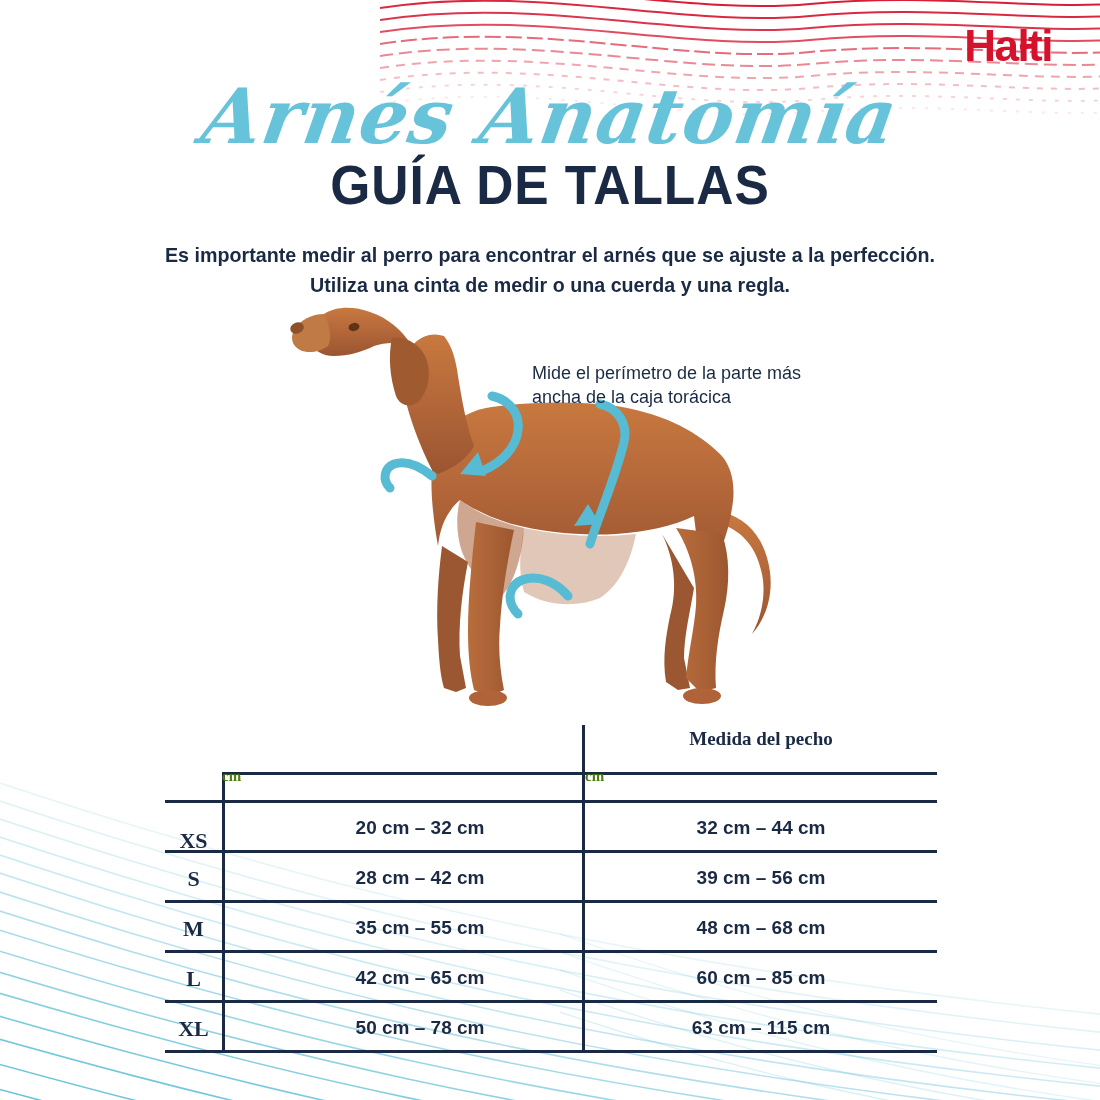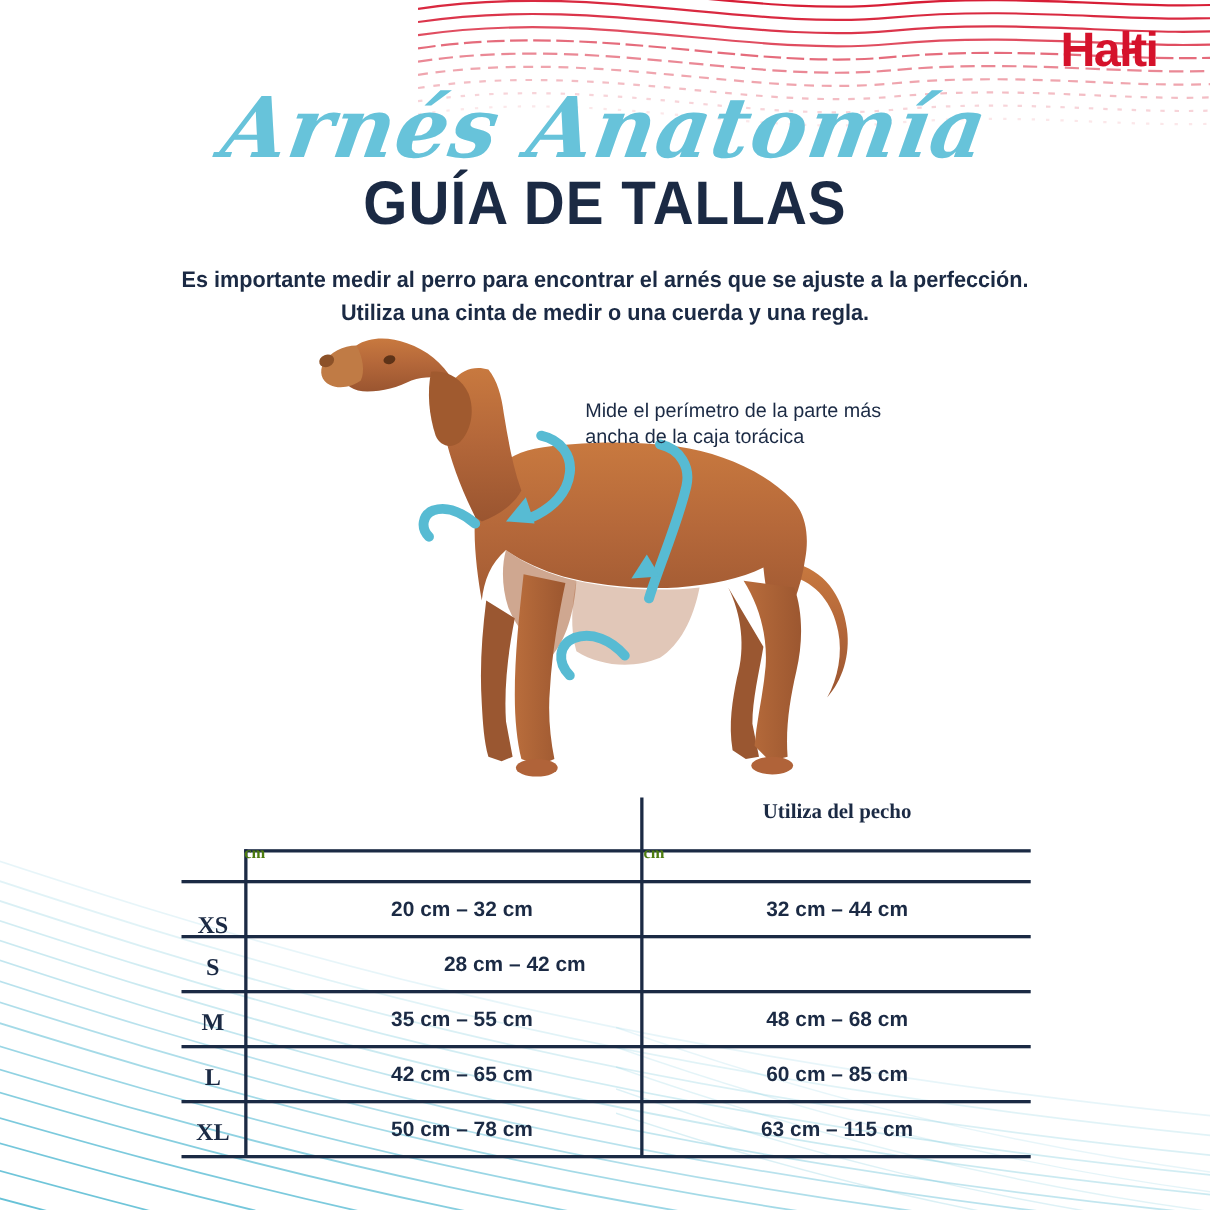--- a/index.html
+++ b/index.html
@@ -284,31 +284,32 @@
       <div class="hline" style="left:0px;   top:128px; width:772px;"></div>
       <div class="hline" style="left:0px;   top:178px; width:772px;"></div>
       <div class="hline" style="left:0px;   top:228px; width:772px;"></div>
       <div class="hline" style="left:0px;   top:278px; width:772px;"></div>
       <div class="hline" style="left:0px;   top:328px; width:772px;"></div>
 
       <div class="vline" style="left:57px;  top:50px;  height:278px;"></div>
       <div class="vline" style="left:417px; top:3px;   height:325px;"></div>
     </div>
 
-    <div id="head-chest" class="col-head">Utiliza del pecho</div>
+    <div id="head-chest" class="col-head">Medida del pecho</div>
 
     <div id="unit-neck" class="unit-head">cm</div>
     <div id="unit-chest" class="unit-head">cm</div>
 
     <div class="size-label" style="top:106px;">XS</div>
     <div class="cell-neck" style="top:95px;">20 cm – 32 cm</div>
     <div class="cell-chest" style="top:95px;">32 cm – 44 cm</div>
 
     <div class="size-label" style="top:144px;">S</div>
-    <div class="cell-neck" style="top:145px;padding-left:48px;">28 cm – 42 cm</div>
+    <div class="cell-neck" style="top:145px;">28 cm – 42 cm</div>
+    <div class="cell-chest" style="top:145px;">39 cm – 56 cm</div>
 
     <div class="size-label" style="top:194px;">M</div>
     <div class="cell-neck" style="top:195px;">35 cm – 55 cm</div>
     <div class="cell-chest" style="top:195px;">48 cm – 68 cm</div>
 
     <div class="size-label" style="top:244px;">L</div>
     <div class="cell-neck" style="top:245px;">42 cm – 65 cm</div>
     <div class="cell-chest" style="top:245px;">60 cm – 85 cm</div>
 
     <div class="size-label" style="top:294px;">XL</div>

